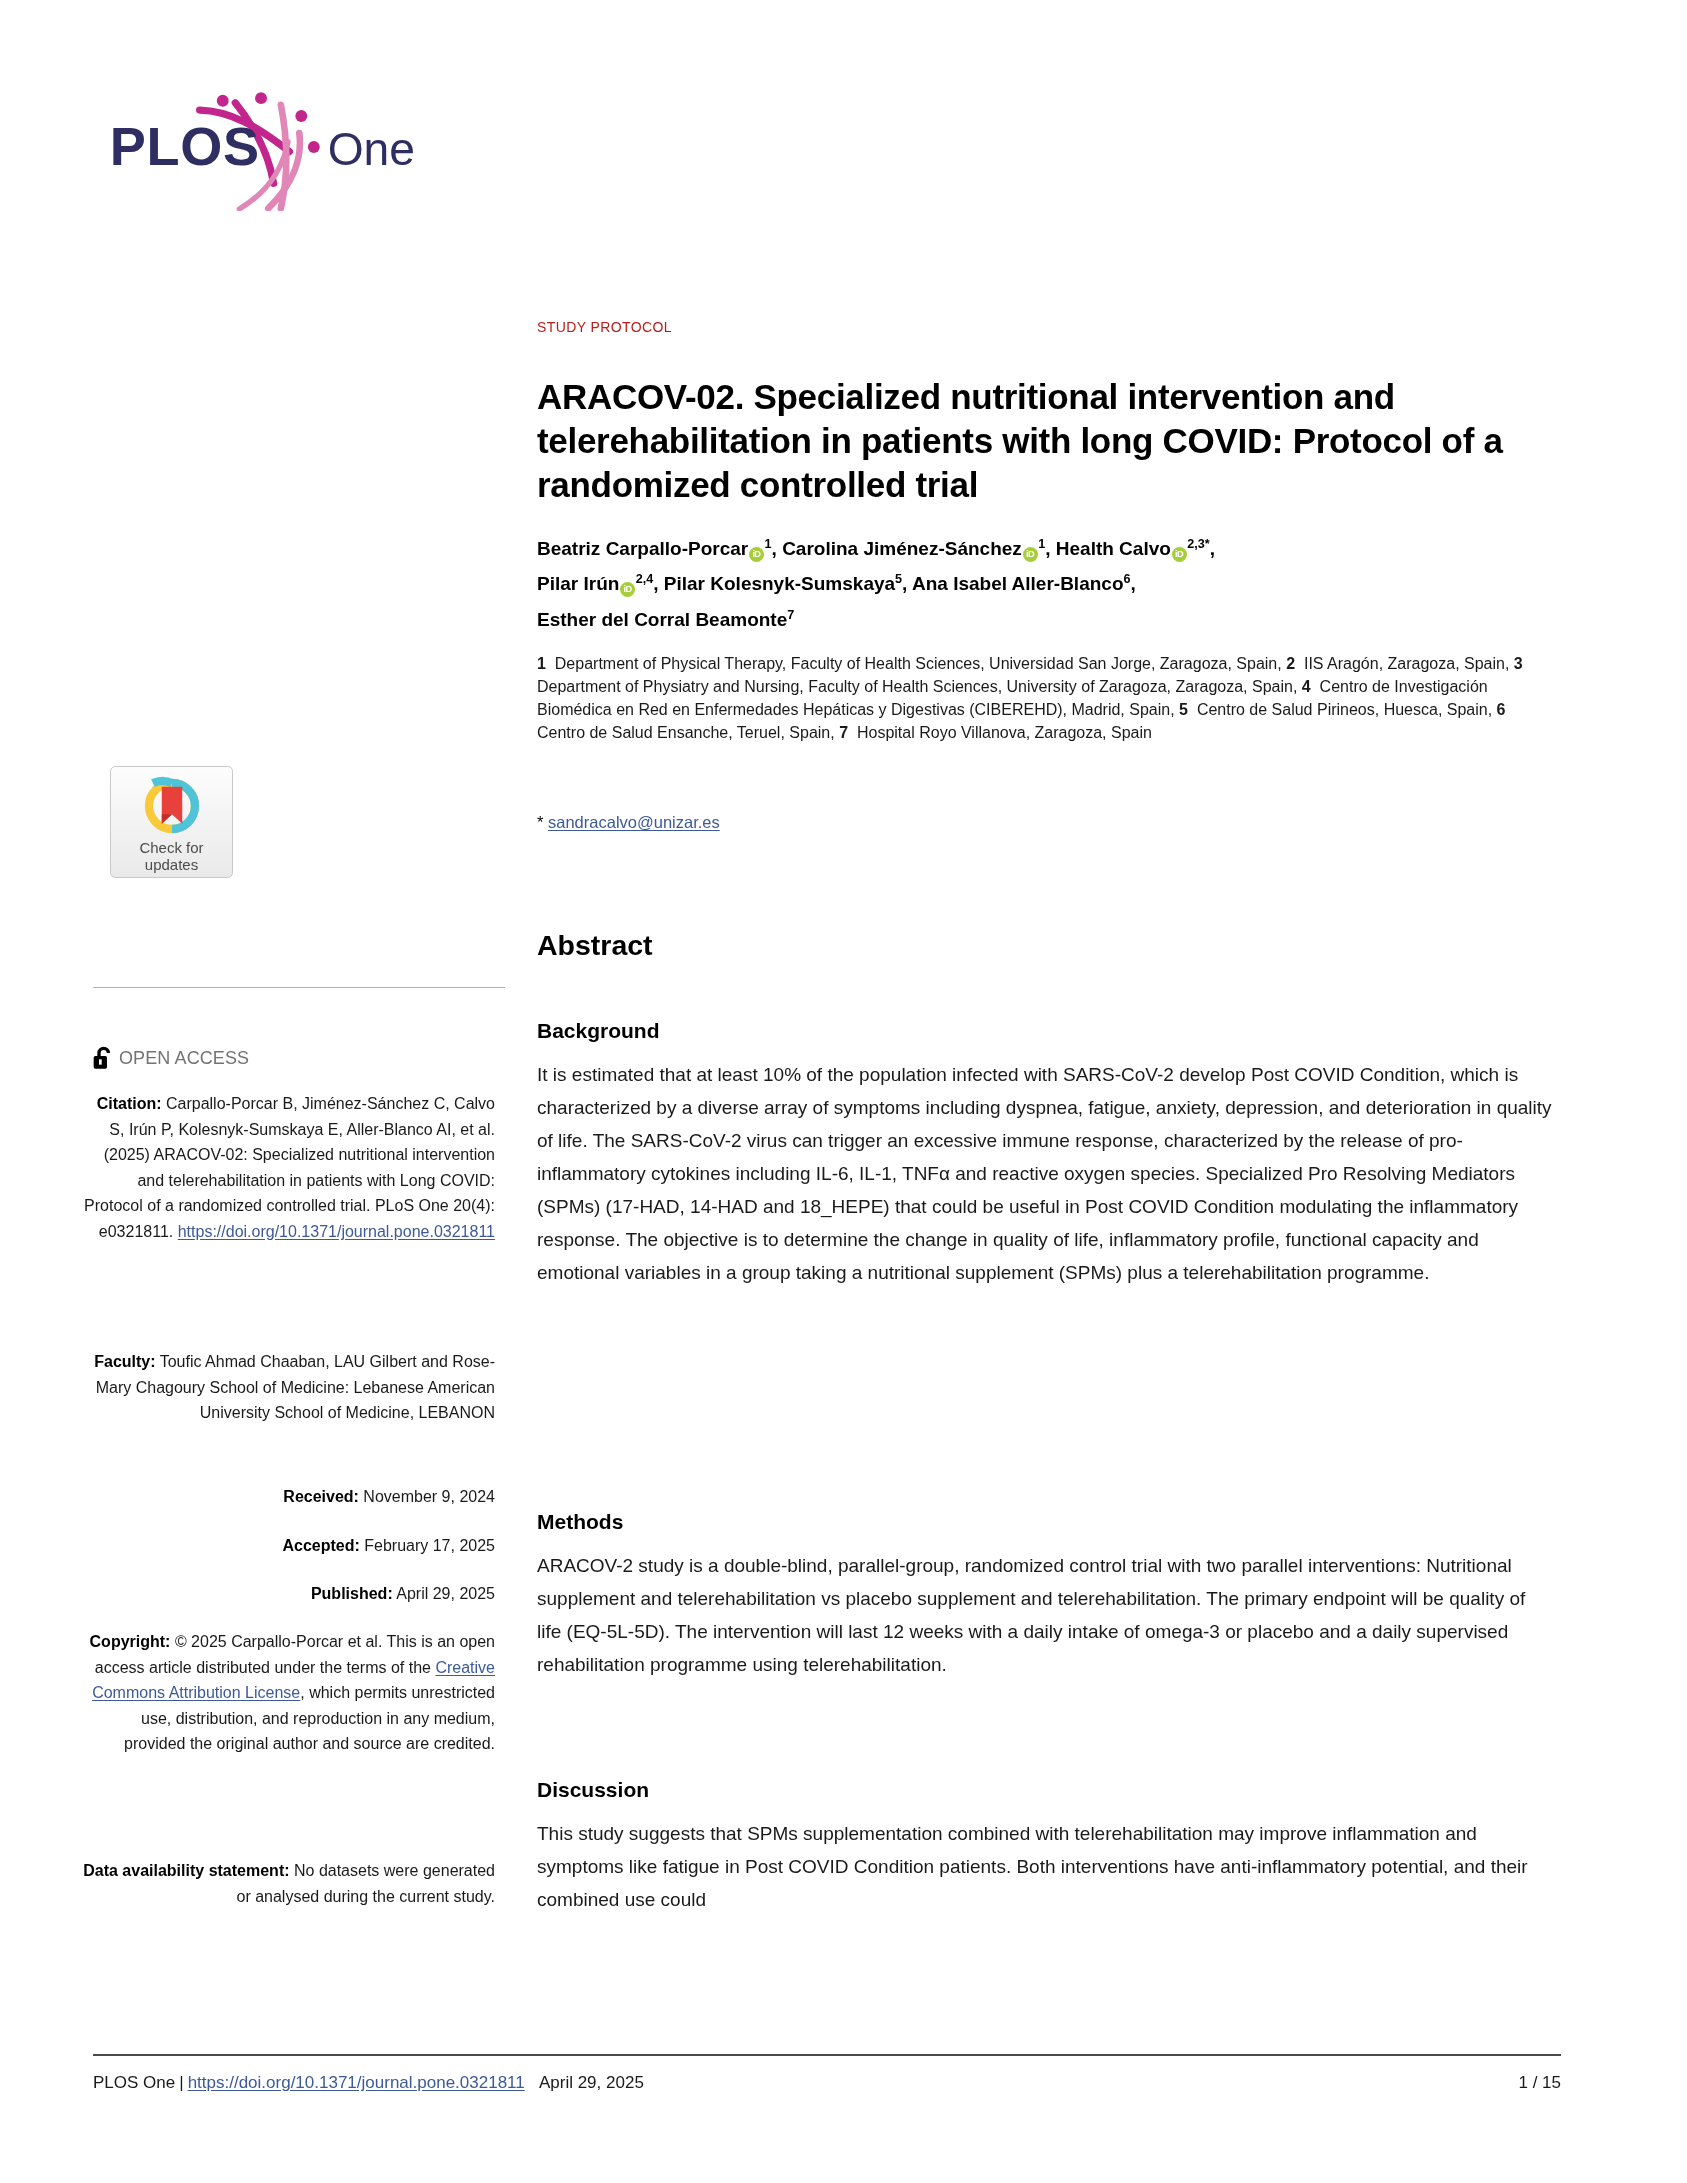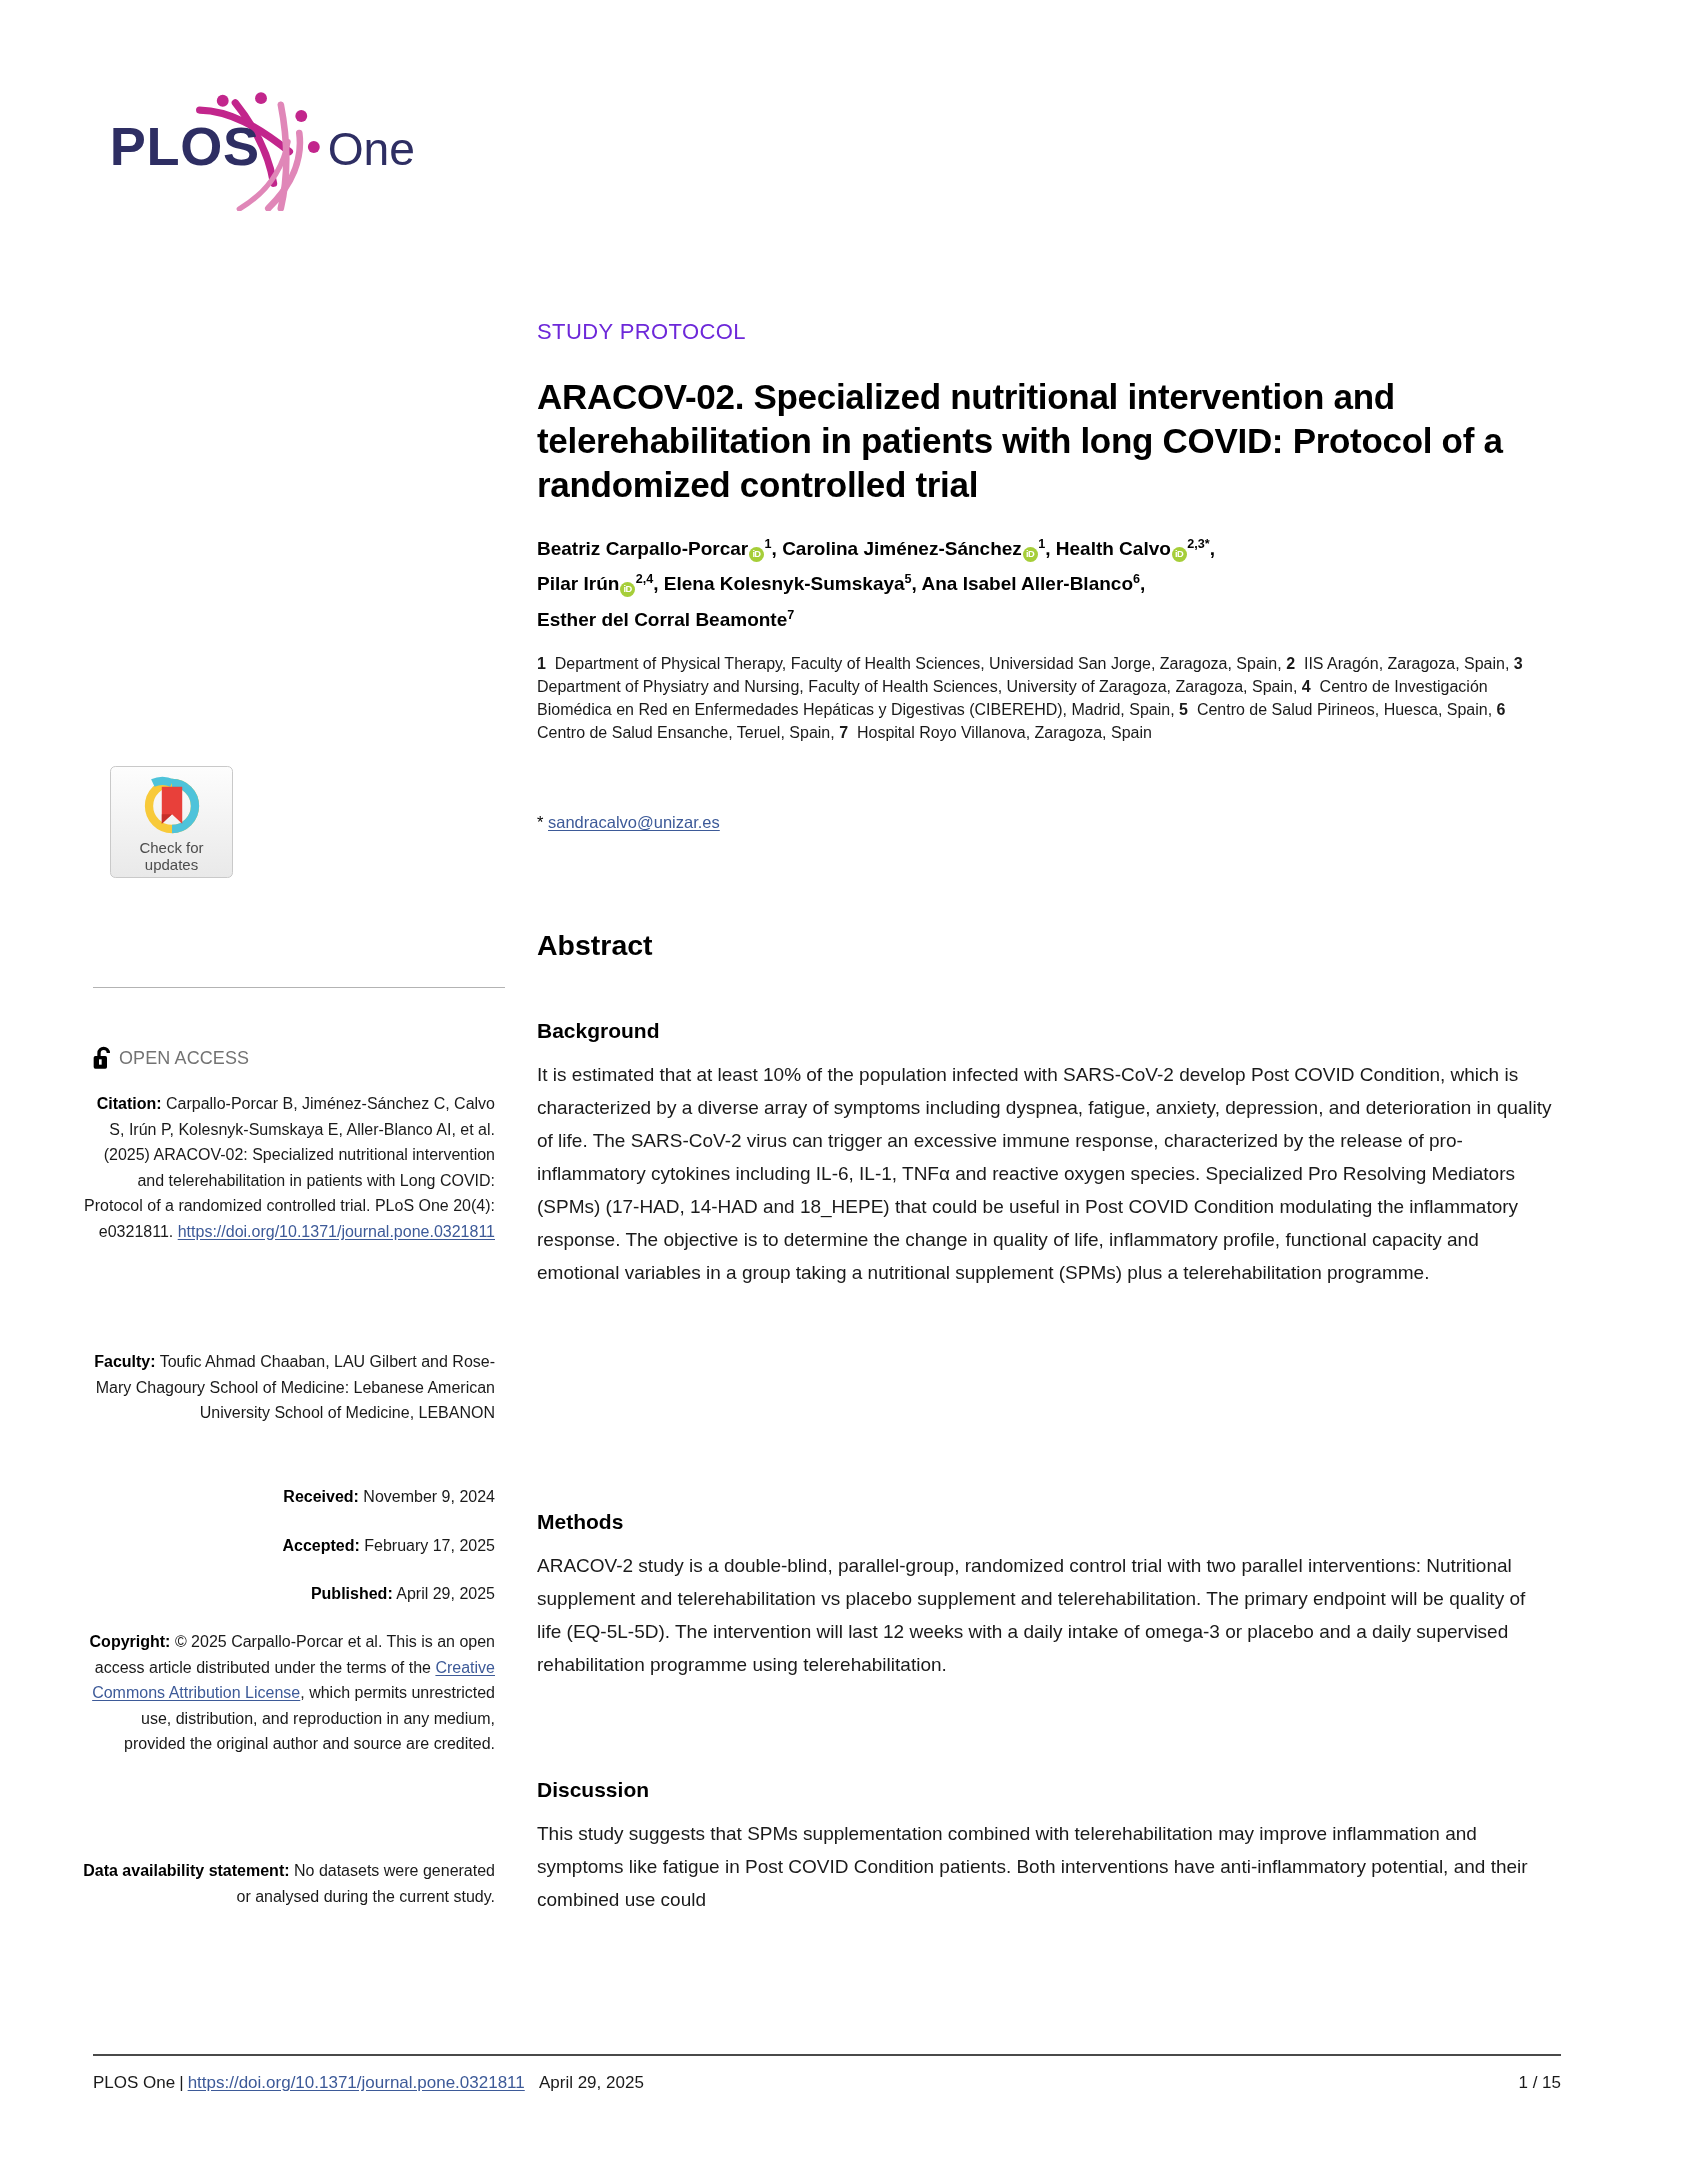--- a/index.html
+++ b/index.html
@@ -94,23 +94,23 @@
   .sb-para b { font-weight: bold; color: #000; }
   .lnk {
     color: #3d5a98;
     text-decoration: underline;
     text-underline-offset: 2px;
   }
   .kicker {
     position: absolute;
     left: 537px;
     top: 319px;
-    font-size: 22px;
+    font-size: 14px;
     letter-spacing: 0.4px;
-    color: #6d28d9;
+    color: #b91c1c;
     font-family: "Liberation Sans", sans-serif;
   }
   .title {
     position: absolute;
     left: 537px;
     top: 352px;
     width: 1032px;
     font-size: 35px;
     line-height: 44px;
     font-weight: bold;
@@ -288,21 +288,21 @@
   <div class="sb-para" style="top:1858px;">
     <b>Data availability statement:</b><span> No datasets were generated or analysed during the current study.</span>
   </div>
 
   <div class="kicker">STUDY PROTOCOL</div>
 
   <h1 class="title">ARACOV-02. Specialized nutritional intervention and telerehabilitation in patients with long COVID: Protocol of a randomized controlled trial</h1>
 
   <div class="authors">
     <span>Beatriz Carpallo-Porcar</span><span class="orcid">iD</span><sup>1</sup><span>, Carolina Jiménez-Sánchez</span><span class="orcid">iD</span><sup>1</sup><span>, Health Calvo</span><span class="orcid">iD</span><sup>2,3*</sup>,<br>
-    <span>Pilar Irún</span><span class="orcid">iD</span><sup>2,4</sup><span>, Elena Kolesnyk-Sumskaya</span><sup>5</sup><span>, Ana Isabel Aller-Blanco</span><sup>6</sup>,<br>
+    <span>Pilar Irún</span><span class="orcid">iD</span><sup>2,4</sup><span>, Pilar Kolesnyk-Sumskaya</span><sup>5</sup><span>, Ana Isabel Aller-Blanco</span><sup>6</sup>,<br>
     <span>Esther del Corral Beamonte</span><sup>7</sup>
   </div>
 
   <div class="affil">
     <b>1</b>&nbsp; <span>Department of Physical Therapy, Faculty of Health Sciences, Universidad San Jorge, Zaragoza, Spain,</span>
     <b>2</b>&nbsp; <span>IIS Aragón, Zaragoza, Spain,</span>
     <b>3</b>&nbsp; <span>Department of Physiatry and Nursing, Faculty of Health Sciences, University of Zaragoza, Zaragoza, Spain,</span>
     <b>4</b>&nbsp; <span>Centro de Investigación Biomédica en Red en Enfermedades Hepáticas y Digestivas (CIBEREHD), Madrid, Spain,</span>
     <b>5</b>&nbsp; <span>Centro de Salud Pirineos, Huesca, Spain,</span>
     <b>6</b>&nbsp; <span>Centro de Salud Ensanche, Teruel, Spain,</span>

